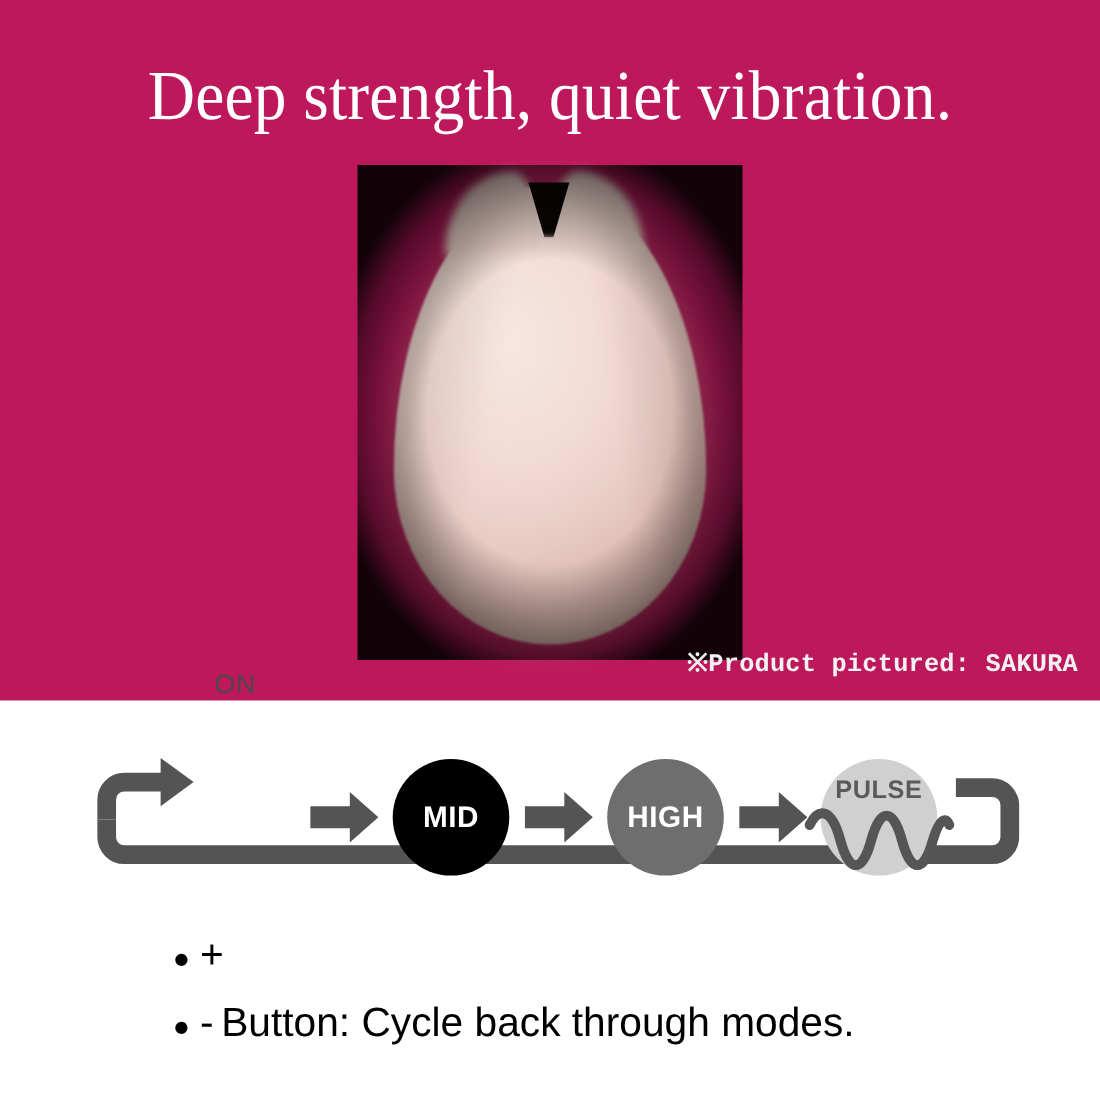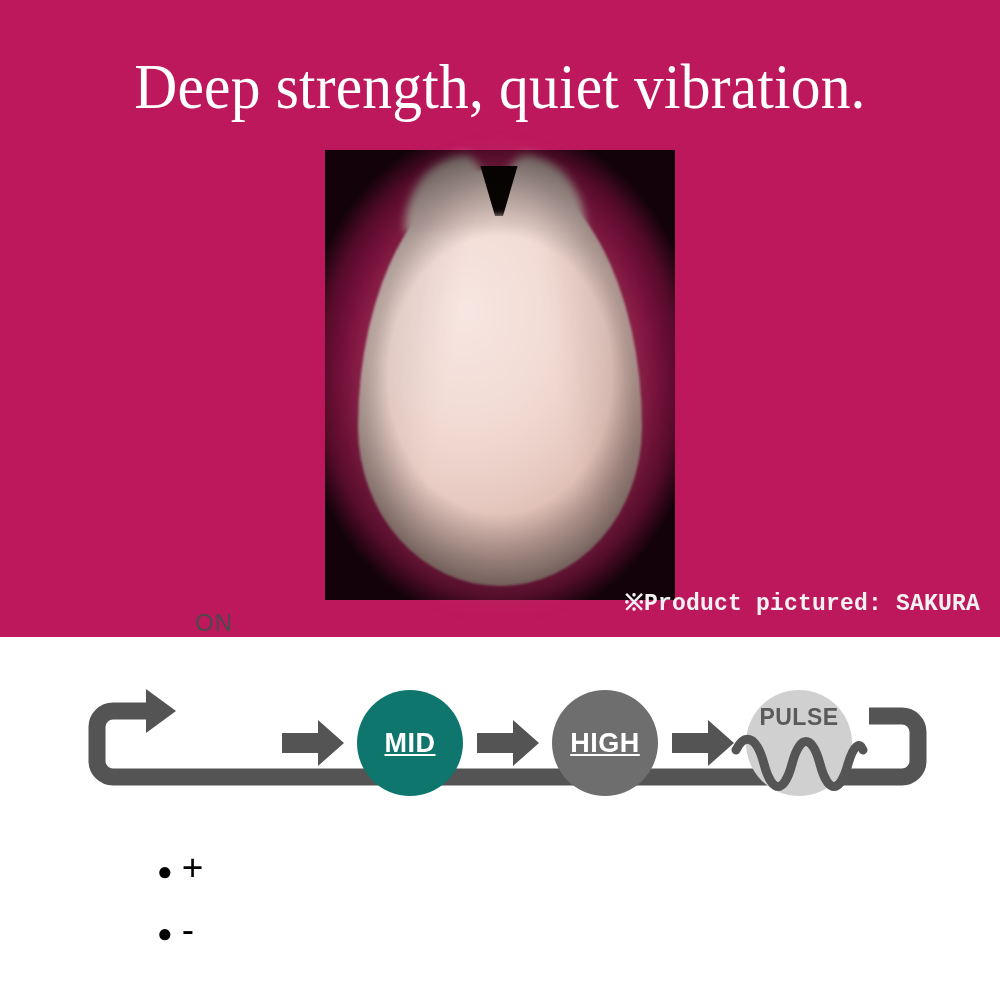--- a/index.html
+++ b/index.html
@@ -103,22 +103,22 @@
   .loop{position:absolute;left:0;top:0;width:1000px;height:200px;}
 
   .mode-row{position:absolute;left:0;top:0;width:1000px;height:200px;}
 
   .node{
     position:absolute;border-radius:50%;
     display:flex;align-items:center;justify-content:center;
     color:#ffffff;font-weight:700;font-size:27px;letter-spacing:0.5px;
   }
   .node-low{left:161px;top:53px;width:106px;height:106px;background:#c9c9c9;}
-  .node-mid{left:357px;top:53px;width:106px;height:106px;background:#0f766e;text-decoration:underline;}
-  .node-high{left:552px;top:53px;width:106px;height:106px;background:#6e6e6e;text-decoration:underline;}
+  .node-mid{left:357px;top:53px;width:106px;height:106px;background:#000000;}
+  .node-high{left:552px;top:53px;width:106px;height:106px;background:#6e6e6e;}
   .node-pulse{
     left:746px;top:53px;width:106px;height:106px;background:#d0d0d0;
     color:#5a5a5a;font-size:23px;align-items:flex-start;
   }
   .node-pulse .plabel{margin-top:14px;position:relative;z-index:2;text-align:right;}
   .pulse-wave{
     position:absolute;left:-12px;top:46px;width:130px;height:56px;z-index:1;
     overflow:visible;
   }
   .on-label{
@@ -224,17 +224,18 @@
     </div>
 
     <div class="bullets">
       <div class="bullet">
         <span class="dot">●</span>
         <span class="sign">+</span>
       </div>
       <div class="bullet">
         <span class="dot">●</span>
         <span class="sign">-</span>
+        <span>Button: Cycle back through modes.</span>
       </div>
     </div>
 
   </div>
 </div>
 
 </body></html>

